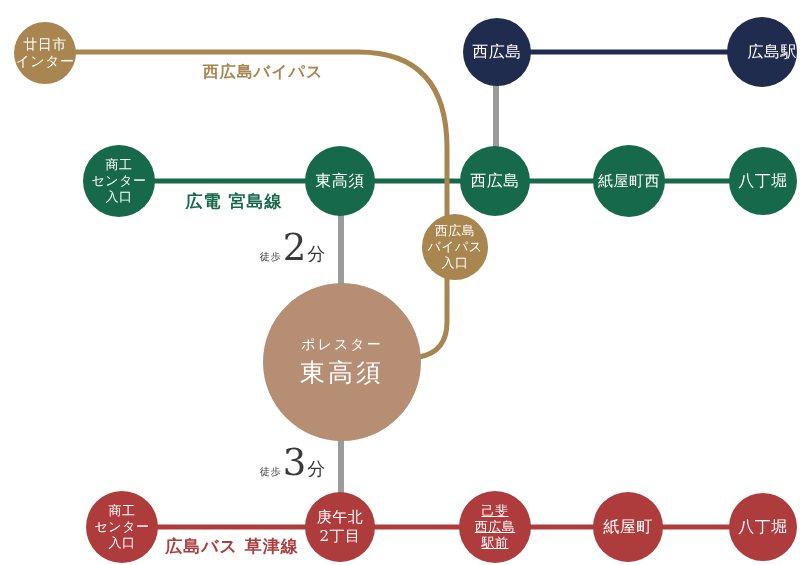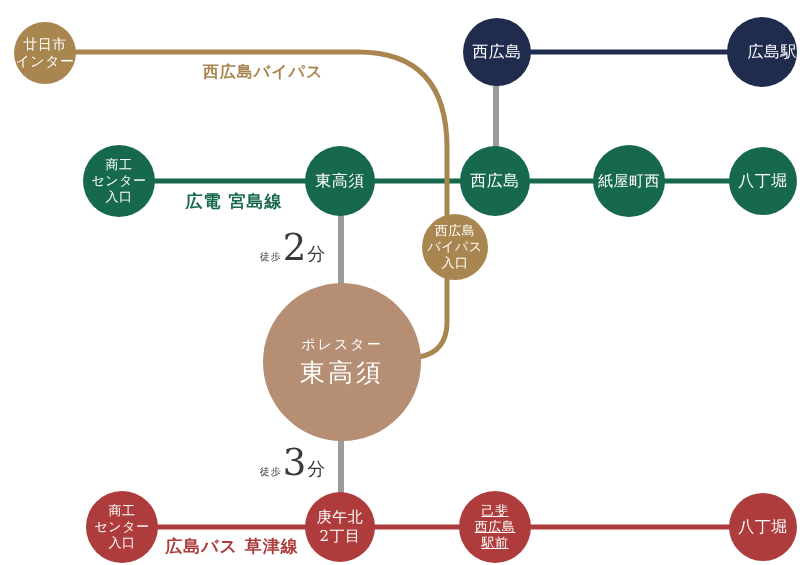--- a/index.html
+++ b/index.html
@@ -85,20 +85,21 @@
   </div>
 
   <div class="node n-red" style="left:122px;top:527px;width:72px;height:72px;font-size:13px;"><span>商工
 センター
 入口</span></div>
   <div class="node n-red" style="left:340px;top:527px;width:70px;height:70px;font-size:15px;"><span>庚午北
 2丁目</span></div>
   <div class="node n-red" style="left:495px;top:527px;width:72px;height:72px;font-size:13px;text-decoration:underline;"><span>己斐
 西広島
 駅前</span></div>
+  <div class="node n-red" style="left:628px;top:527px;width:70px;height:70px;font-size:16px;"><span>紙屋町</span></div>
   <div class="node n-red" style="left:763px;top:527px;width:68px;height:68px;font-size:16px;"><span>八丁堀</span></div>
 
   <div class="line-label t-tan" style="left:263px;top:72px;font-size:16px;">西広島バイパス</div>
   <div class="line-label t-green" style="left:234px;top:201px;">広電 宮島線</div>
   <div class="line-label t-red" style="left:232px;top:546px;">広島バス 草津線</div>
 
   <div class="walk" style="left:293px;top:247px;">
     <span class="w-prefix">徒歩</span>
     <span class="w-num">2</span>
     <span class="w-suffix">分</span>

